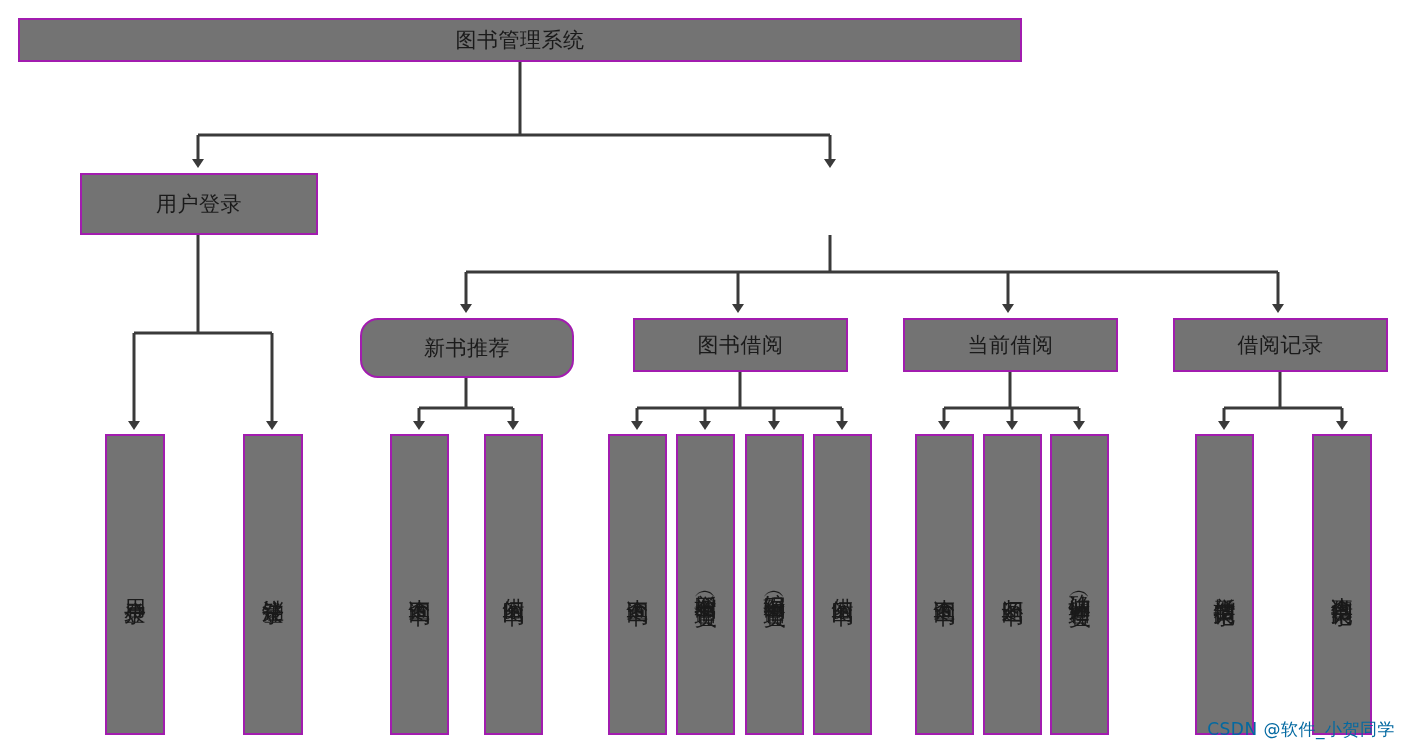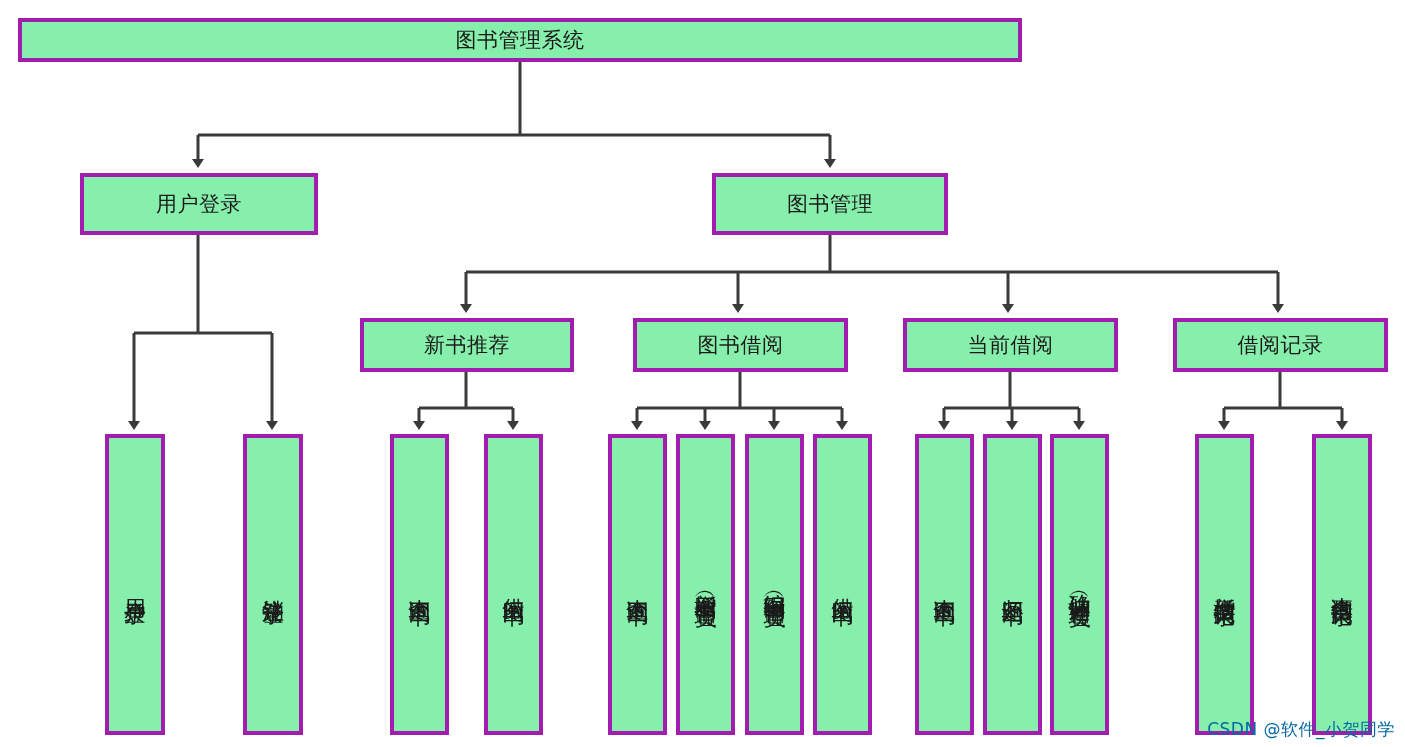--- a/index.html
+++ b/index.html
@@ -17,22 +17,22 @@
   }
   #wires {
     position: absolute;
     left: 0; top: 0;
     width: 1405px; height: 747px;
     pointer-events: none;
   }
   .node {
     position: absolute;
     box-sizing: border-box;
-    border: 4px solid #a21caf;
-    background: #86efac;
+    border: 2px solid #a21caf;
+    background: #737373;
     display: flex;
     align-items: center;
     justify-content: center;
     color: #1a1a1a;
   }
   .node.horiz {
     font-size: 21px;
     letter-spacing: 0.5px;
   }
   .node.vert {
@@ -114,25 +114,22 @@
     </g>
   </svg>
 
   <div class="node horiz" style="left:18px; top:18px; width:1004px; height:44px;">
     <span>图书管理系统</span>
   </div>
 
   <div class="node horiz" style="left:80px; top:173px; width:238px; height:62px;">
     <span>用户登录</span>
   </div>
-  <div class="node horiz" style="left:712px; top:173px; width:236px; height:62px;">
-    <span>图书管理</span>
-  </div>
 
-  <div class="node horiz" style="left:360px; top:318px; width:214px; height:54px;">
+  <div class="node horiz" style="left:360px; top:318px; width:214px; height:60px;border-radius:18px;">
     <span>新书推荐</span>
   </div>
   <div class="node horiz" style="left:633px; top:318px; width:215px; height:54px;">
     <span>图书借阅</span>
   </div>
   <div class="node horiz" style="left:903px; top:318px; width:215px; height:54px;">
     <span>当前借阅</span>
   </div>
   <div class="node horiz" style="left:1173px; top:318px; width:215px; height:54px;justify-content:center;">
     <span>借阅记录</span>

